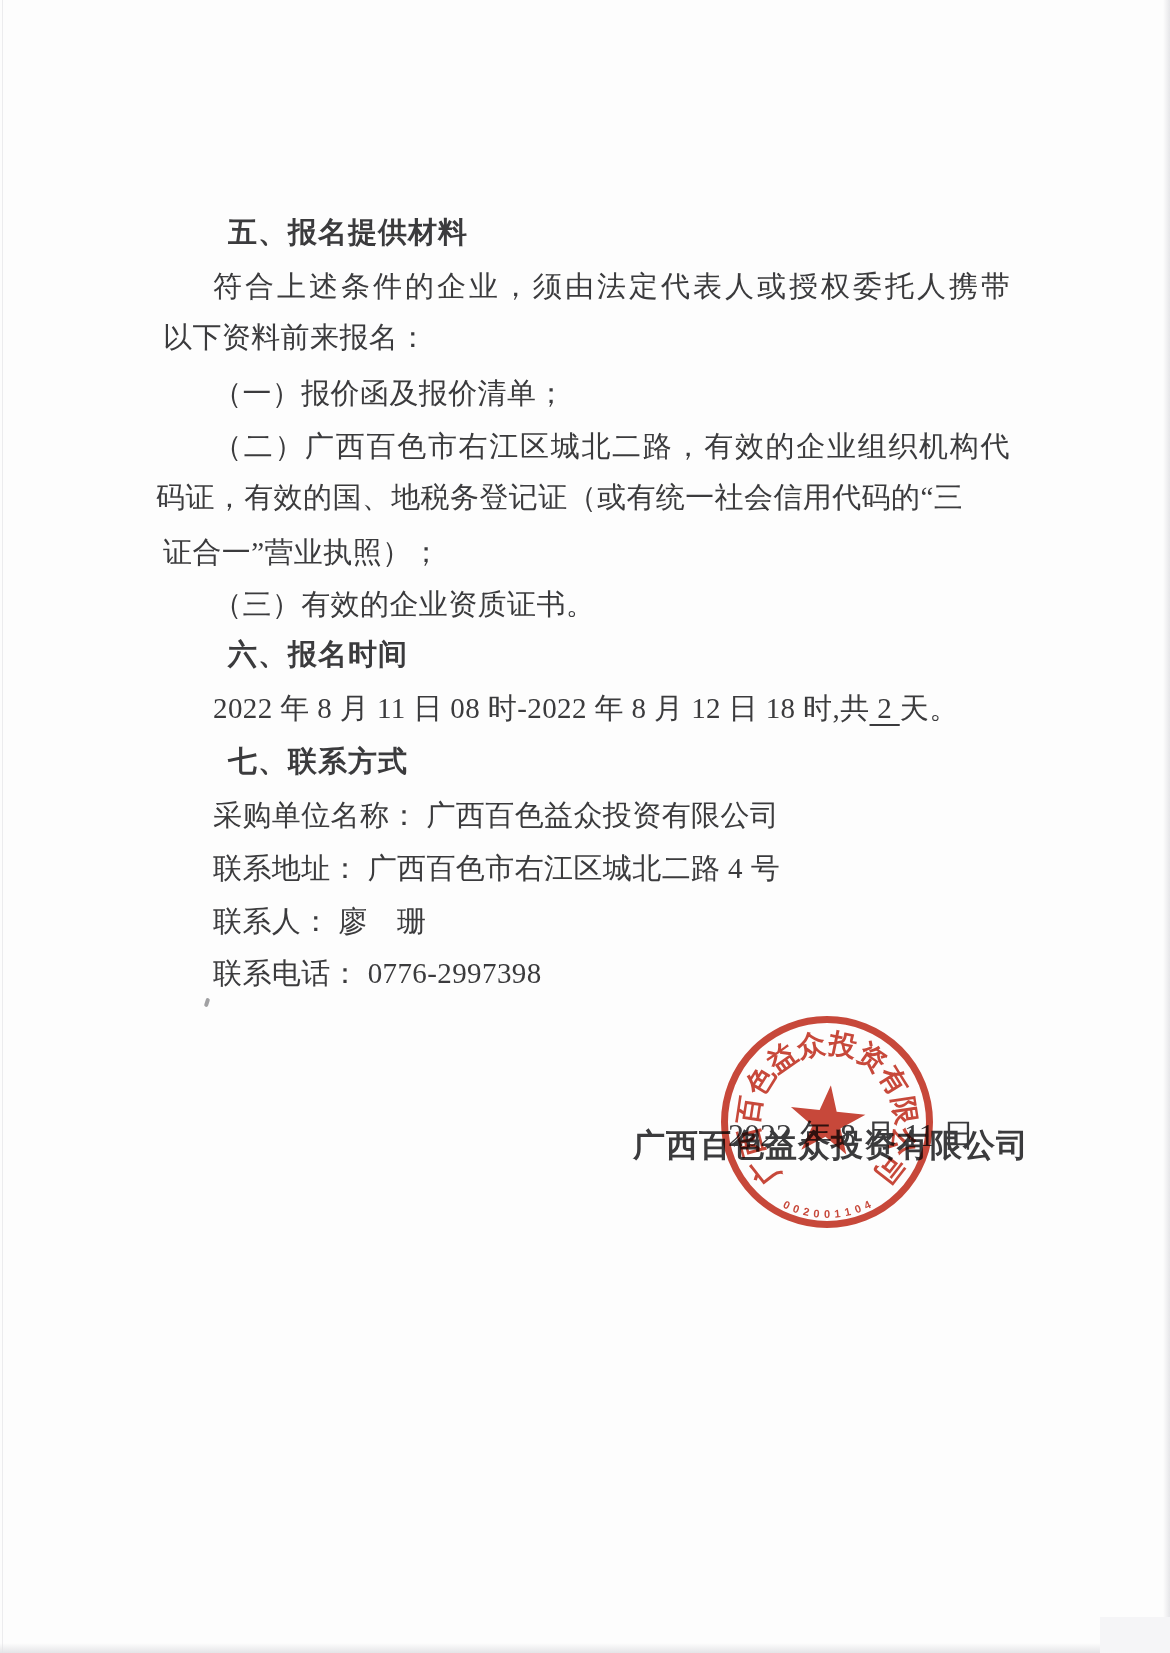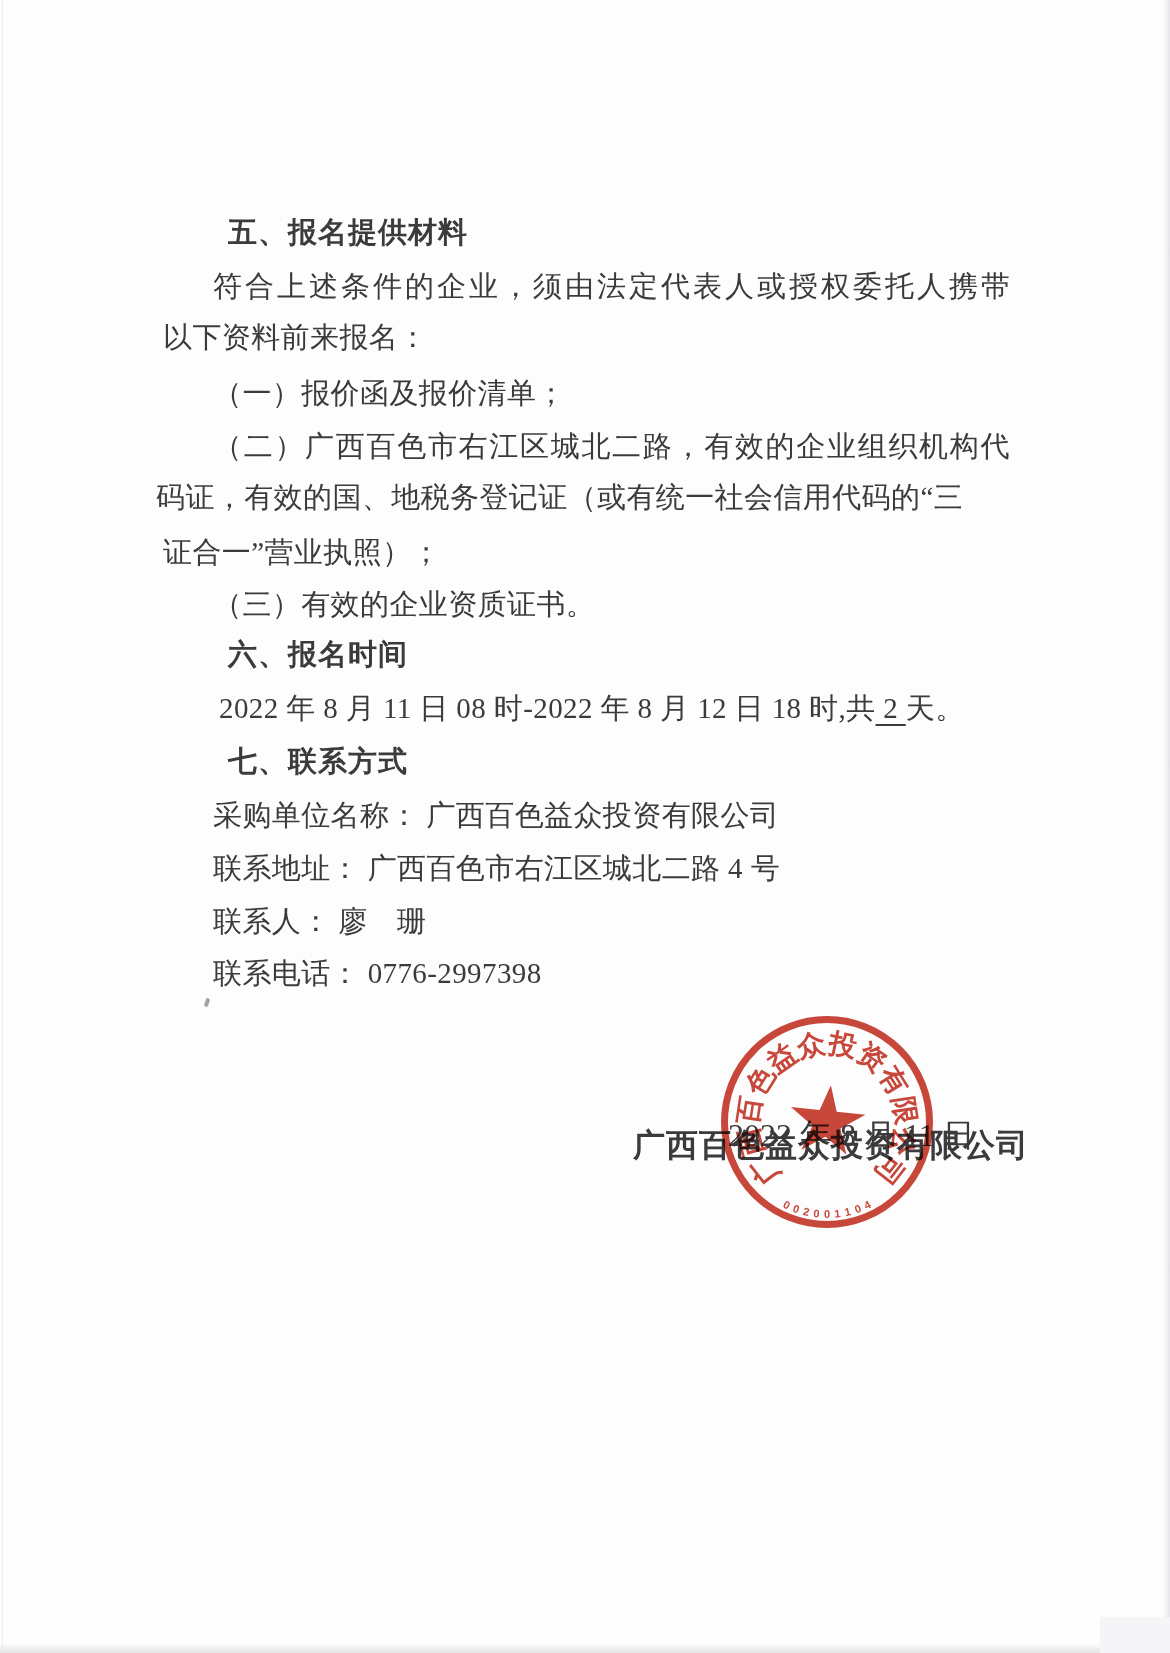--- a/index.html
+++ b/index.html
@@ -102,21 +102,21 @@
   <div class="line" style="left:213px;top:430px;letter-spacing:1.7px">（二）广西百色市右江区城北二路，有效的企业组织机构代</div>
 
   <div class="line" style="left:156px;top:481px">码证，有效的国、地税务登记证（或有统一社会信用代码的“三</div>
 
   <div class="line" style="left:163px;top:536px">证合一”营业执照）；</div>
 
   <div class="line" style="left:213px;top:588px">（三）有效的企业资质证书。</div>
 
   <div class="line heading" style="left:228px;top:638px">六、报名时间</div>
 
-  <div class="line" style="left:219px;top:692px"><span>2022 年 8 月 11 日 08 时-2022 年 8 月 12 日 18 时,共</span><span class="u-underline"> 2 </span><span>天。</span></div>
+  <div class="line" style="left:213px;top:692px"><span>2022 年 8 月 11 日 08 时-2022 年 8 月 12 日 18 时,共</span><span class="u-underline"> 2 </span><span>天。</span></div>
 
   <div class="line heading" style="left:228px;top:745px">七、联系方式</div>
 
   <div class="line" style="left:213px;top:799px">采购单位名称： 广西百色益众投资有限公司</div>
 
   <div class="line" style="left:213px;top:852px">联系地址： 广西百色市右江区城北二路 4 号</div>
 
   <div class="line" style="left:213px;top:905px">联系人： 廖　珊</div>
 
   <div class="line" style="left:213px;top:957px">联系电话： 0776-2997398</div>

